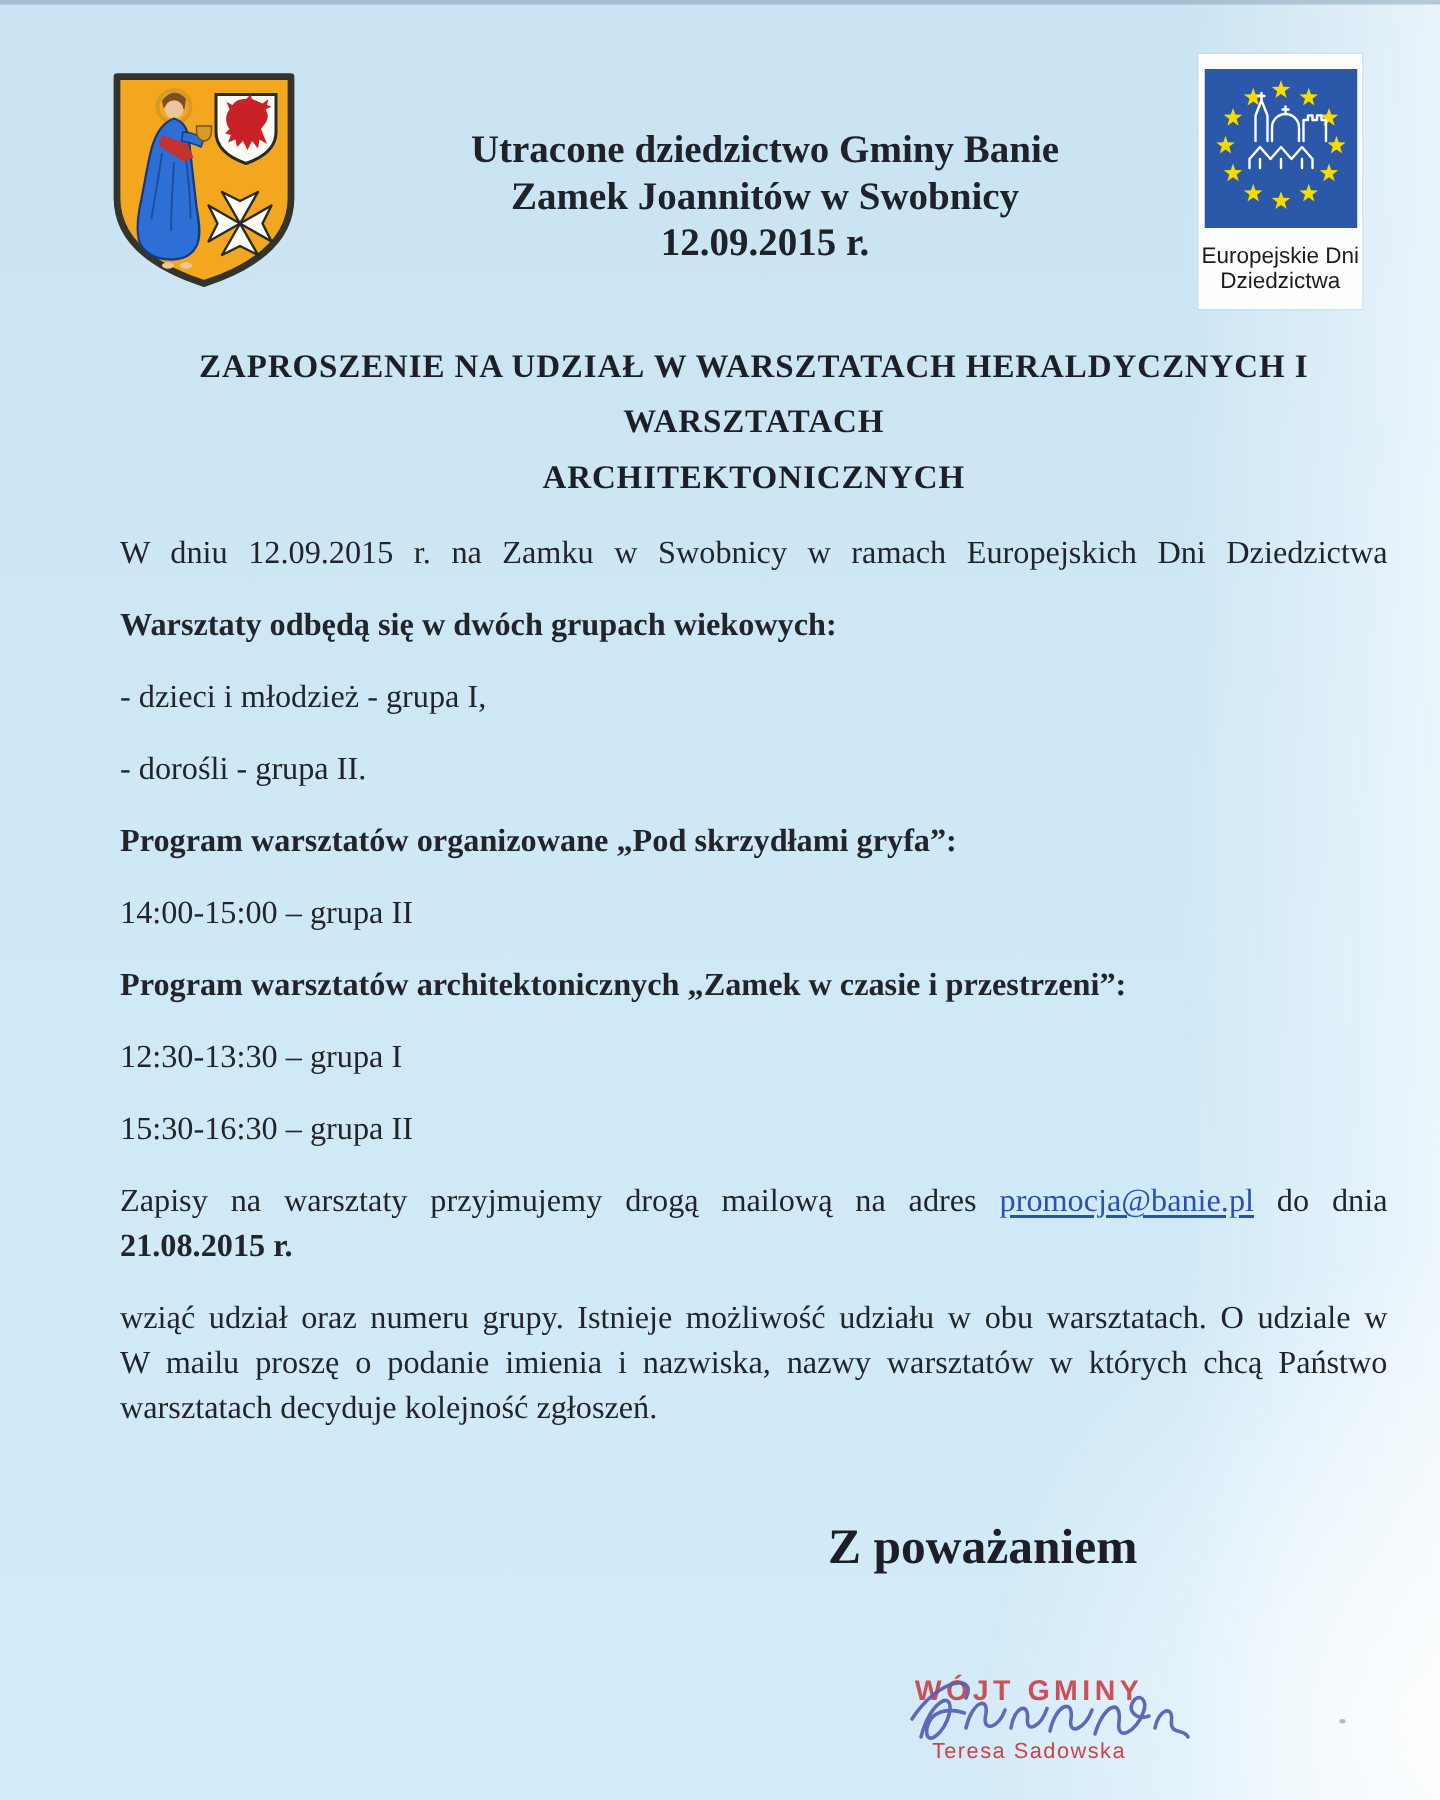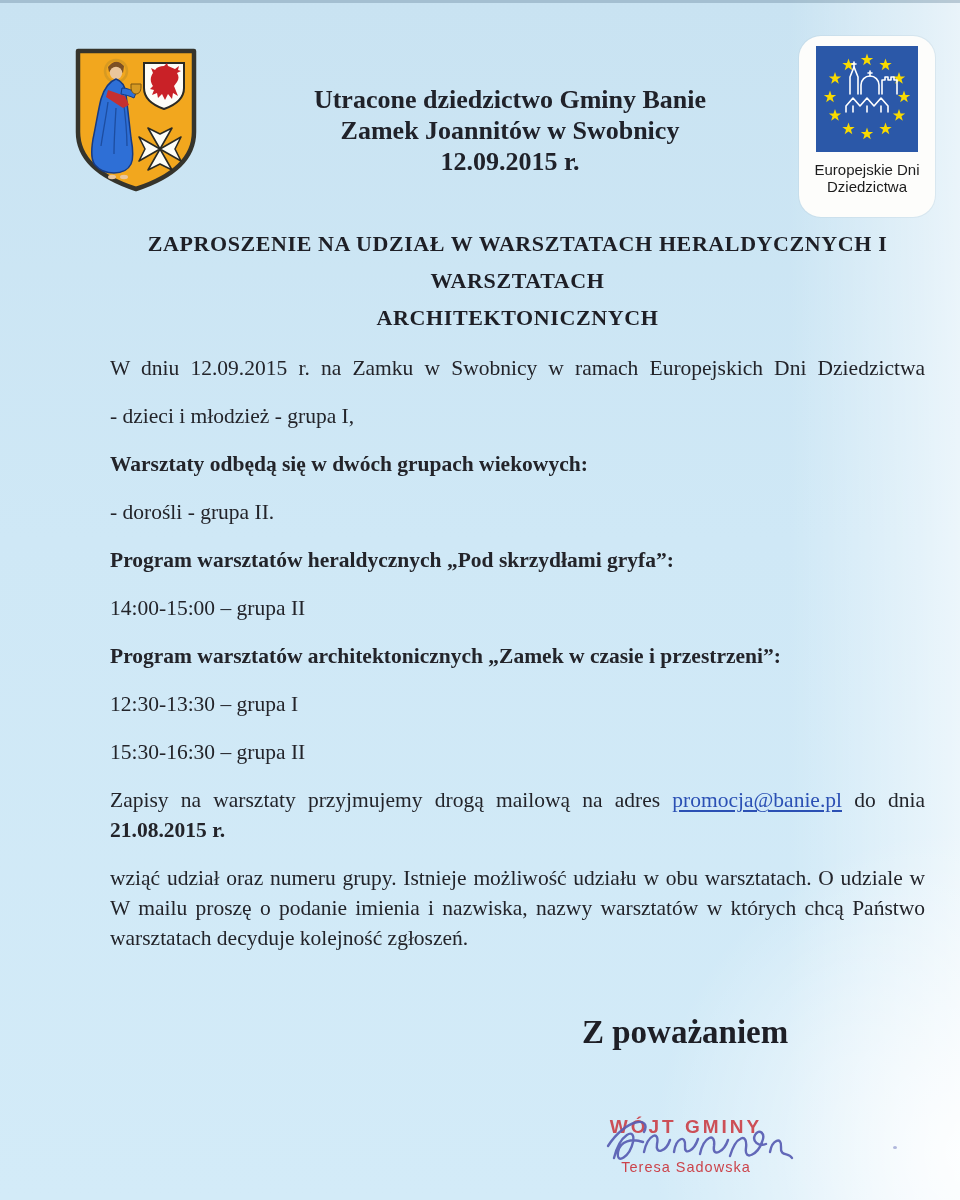--- a/index.html
+++ b/index.html
@@ -17,25 +17,25 @@
   }
   .scan-edge-top{position:absolute;top:0;left:0;right:0;height:3px;background:rgba(105,135,155,.38);}
   .speck{position:absolute;left:893px;top:1146px;width:4px;height:3px;border-radius:50%;background:rgba(90,100,180,.45);}
 
   
   .coa{position:absolute;left:72px;top:46px;}
   .title-block{
     position:absolute;left:270px;top:84px;width:480px;
     text-align:center;font-weight:bold;font-size:26px;line-height:31px;color:#20222a;
   }
-  .eu-logo{position:absolute;left:799px;top:36px;width:136px;background:#fdfdfb;padding:10px 0 22px 0;text-align:center;box-shadow:0 0 0 1px rgba(180,200,210,.25);border-radius:22px;}
+  .eu-logo{position:absolute;left:799px;top:36px;width:109px;background:#fdfdfb;padding:10px 0 10px 0;text-align:center;box-shadow:0 0 0 1px rgba(180,200,210,.25);}
   .eu-caption{font-family:"Liberation Sans",sans-serif;font-size:15px;line-height:17px;color:#1c1c1c;margin-top:5px;}
 
   
-  .doc-body{position:absolute;top:0;left:0;right:0;padding:225px 35px 0 110px;}
+  .doc-body{position:absolute;top:0;left:0;right:0;padding:225px 35px 0 80px;}
   .heading{
     margin:0 0 17px 0;text-align:center;font-weight:bold;
     font-size:22px;line-height:37px;letter-spacing:.6px;color:#1e1f26;
   }
   .para{margin:0 0 18px 0;font-size:21.5px;line-height:30px;}
   .line{display:block;}
   .jline{text-align:justify;text-align-last:justify;}
   .bold{font-weight:bold;}
   a.mail-link{color:#2b50b4;text-decoration:underline;text-decoration-thickness:1.5px;text-underline-offset:3px;cursor:pointer;}
 
@@ -122,26 +122,26 @@
   <div class="doc-body">
     <h1 class="heading">
       <span class="line">ZAPROSZENIE NA UDZIAŁ W WARSZTATACH HERALDYCZNYCH I WARSZTATACH</span>
       <span class="line">ARCHITEKTONICZNYCH</span>
     </h1>
 
     <p class="para">
       <span class="line jline">W dniu 12.09.2015 r. na Zamku w Swobnicy w ramach Europejskich Dni Dziedzictwa</span>
     </p>
 
+    <p class="para bold">Warsztaty odbędą się w dwóch grupach wiekowych:</p>
+
     <p class="para">- dzieci i młodzież - grupa I,</p>
-
-    <p class="para bold">Warsztaty odbędą się w dwóch grupach wiekowych:</p>
     <p class="para">- dorośli - grupa II.</p>
 
-    <p class="para bold">Program warsztatów heraldycznych „Pod skrzydłami gryfa”:</p>
+    <p class="para bold">Program warsztatów organizowane „Pod skrzydłami gryfa”:</p>
     <p class="para">14:00-15:00 – grupa II</p>
 
     <p class="para bold">Program warsztatów architektonicznych „Zamek w czasie i przestrzeni”:</p>
     <p class="para">12:30-13:30 – grupa I</p>
     <p class="para">15:30-16:30 – grupa II</p>
 
     <p class="para">
       <span class="line jline"><span>Zapisy na warsztaty przyjmujemy drogą mailową na adres </span><a class="mail-link">promocja@banie.pl</a><span> do dnia</span></span>
       <span class="line bold">21.08.2015 r.</span>
     </p>

